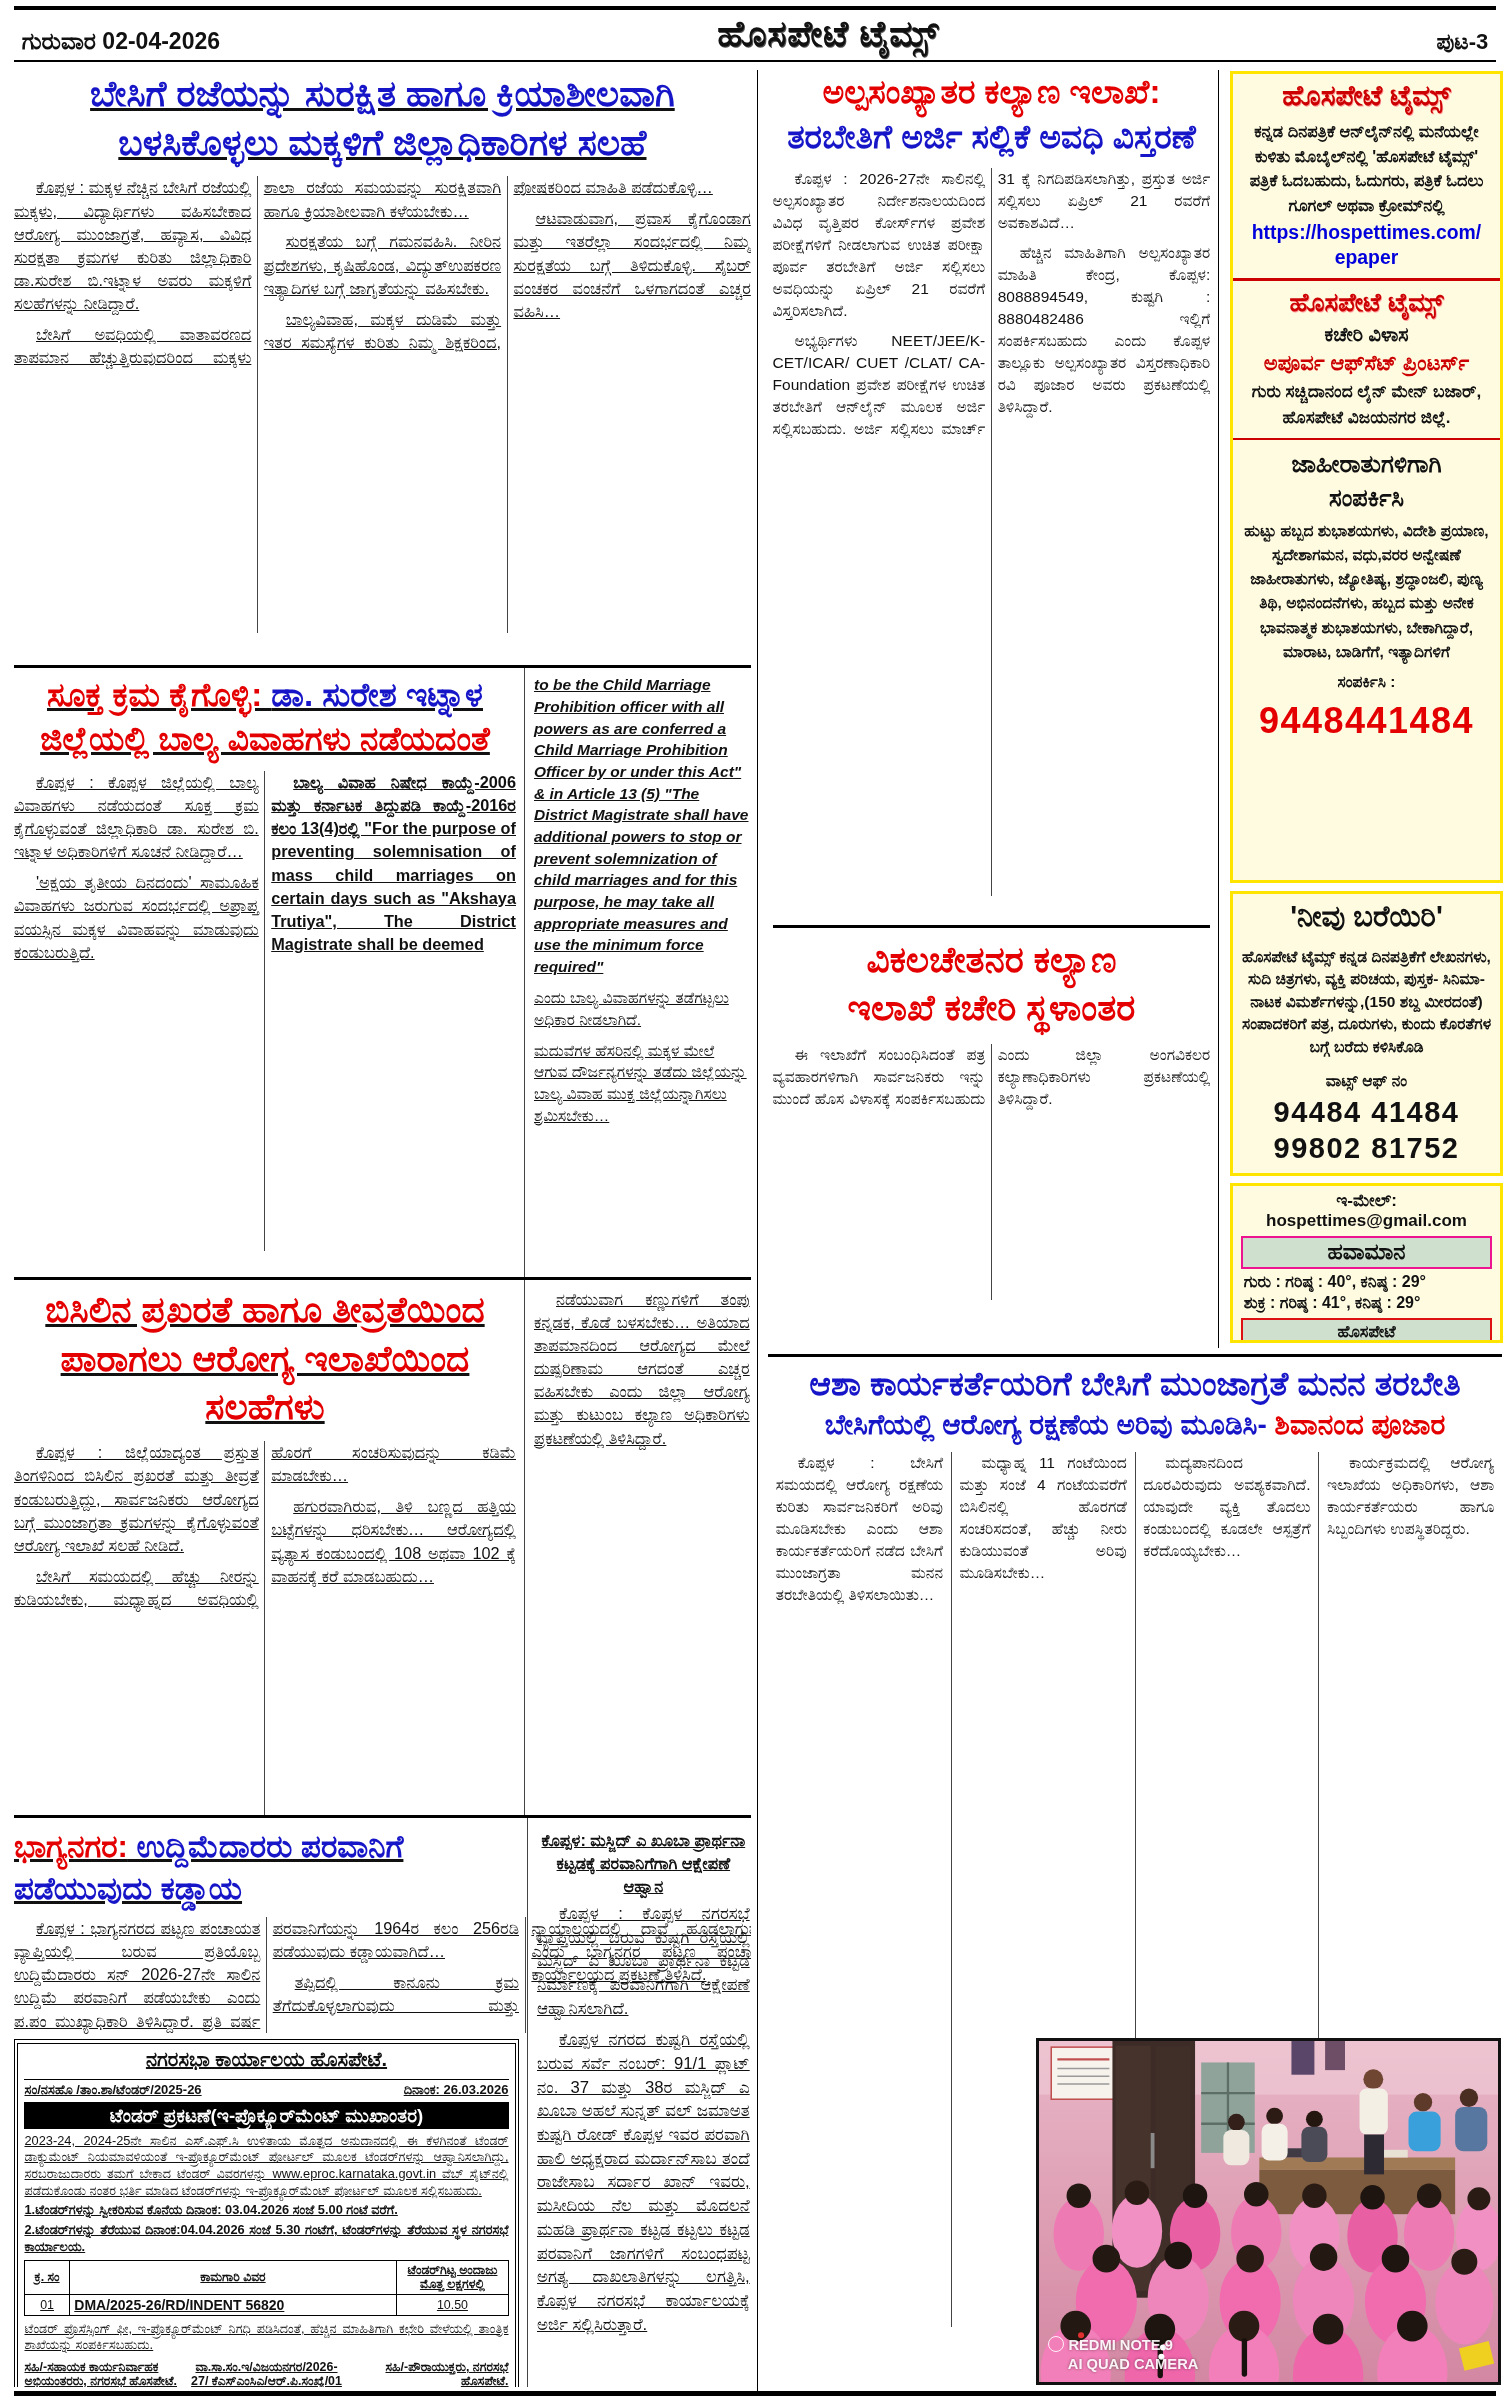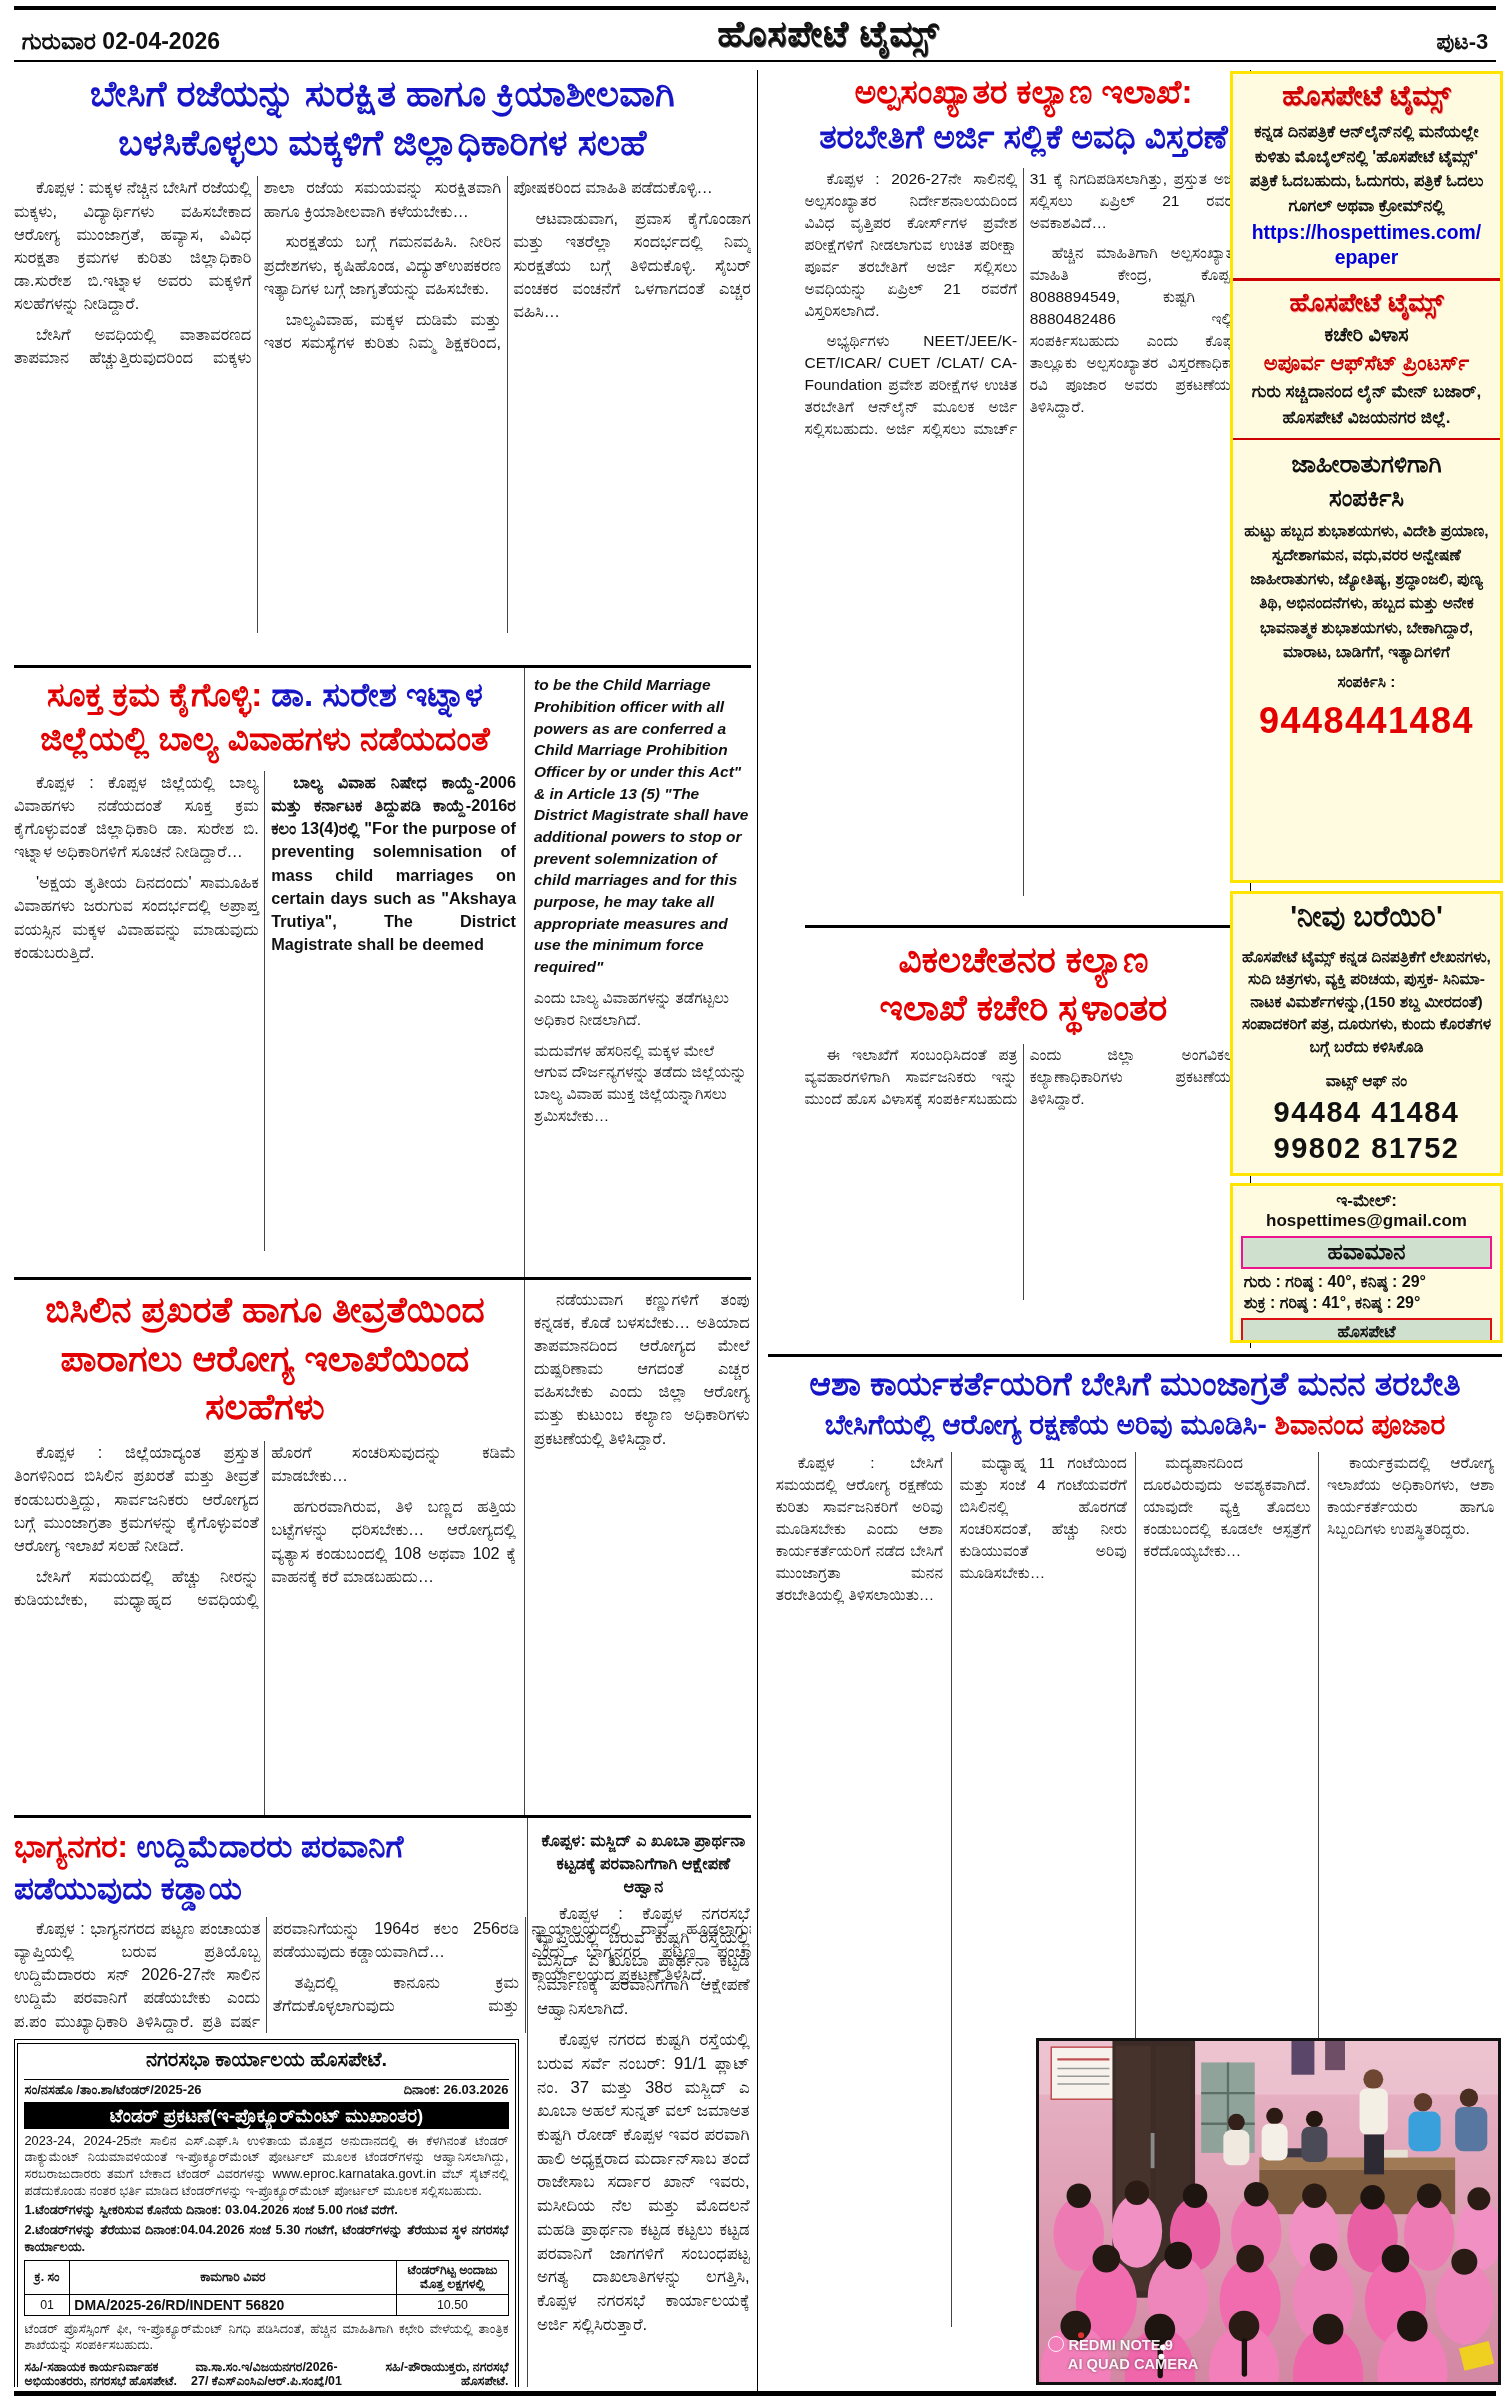--- a/index.html
+++ b/index.html
@@ -7,22 +7,22 @@
         font-family:"Liberation Sans",sans-serif;color:#111;overflow:hidden;}
   
   .hdr{position:absolute;top:6.2px;left:14px;width:1482px;}
   .top-rule{height:3.9px;background:#000;}
   .hdr-row{display:flex;align-items:flex-end;justify-content:space-between;padding:3.1px 7.7px 1.5px 7.7px;}
   .hdr-date{font-size:23px;font-weight:bold;}
   .hdr-mast{font-size:36px;font-weight:bold;letter-spacing:0.8px;text-shadow:0.8px 0.8px 0 #555;}
   .hdr-page{font-size:22px;font-weight:bold;}
   .hdr-rule{height:2.3px;background:#000;margin-top:3.1px;}
   
-  .left-region{position:absolute;left:14px;top:70px;width:744px;height:2324px;border-right:1.5px solid #000;padding-right:6.2px;box-sizing:border-box;overflow:hidden;}
-  .mid-region{position:absolute;left:800px;top:70px;width:451px;height:1278px;border-right:1.5px solid #000;padding:0 7.7px 0 4.6px;box-sizing:border-box;overflow:hidden;}
+  .left-region{position:absolute;left:14px;top:70px;width:744px;height:2324px;border-right:1.5px solid #000;padding-right:6.2px;box-sizing:border-box;overflow:hidden;text-decoration:underline;}
+  .mid-region{position:absolute;left:768px;top:70px;width:451px;height:1278px;border-right:1.5px solid #000;padding:0 7.7px 0 4.6px;box-sizing:border-box;overflow:hidden;}
   .rail{position:absolute;left:1230px;top:71px;width:273px;}
   .asha{position:absolute;left:768px;top:1354px;width:734px;height:1040px;border-top:3.9px solid #000;padding-top:4.6px;box-sizing:border-box;overflow:hidden;}
   .bottom-rule{position:absolute;left:14px;bottom:4.6px;width:1482px;height:5.4px;background:#000;}
   
   .hl{font-weight:bold;text-align:center;line-height:1.35;}
   .blue{color:#1616c8;} .red{color:#e40000;}
   .hl-46{font-size:36px;} .hl-42{font-size:33px;} .hl-40{font-size:31px;} .hl-36{font-size:28px;}
   
   .body-txt{font-size:16.3px;line-height:1.42;text-align:justify;word-break:break-word;}
   .cols2{column-count:2;column-gap:12.4px;column-rule:0.8px solid #444;}

